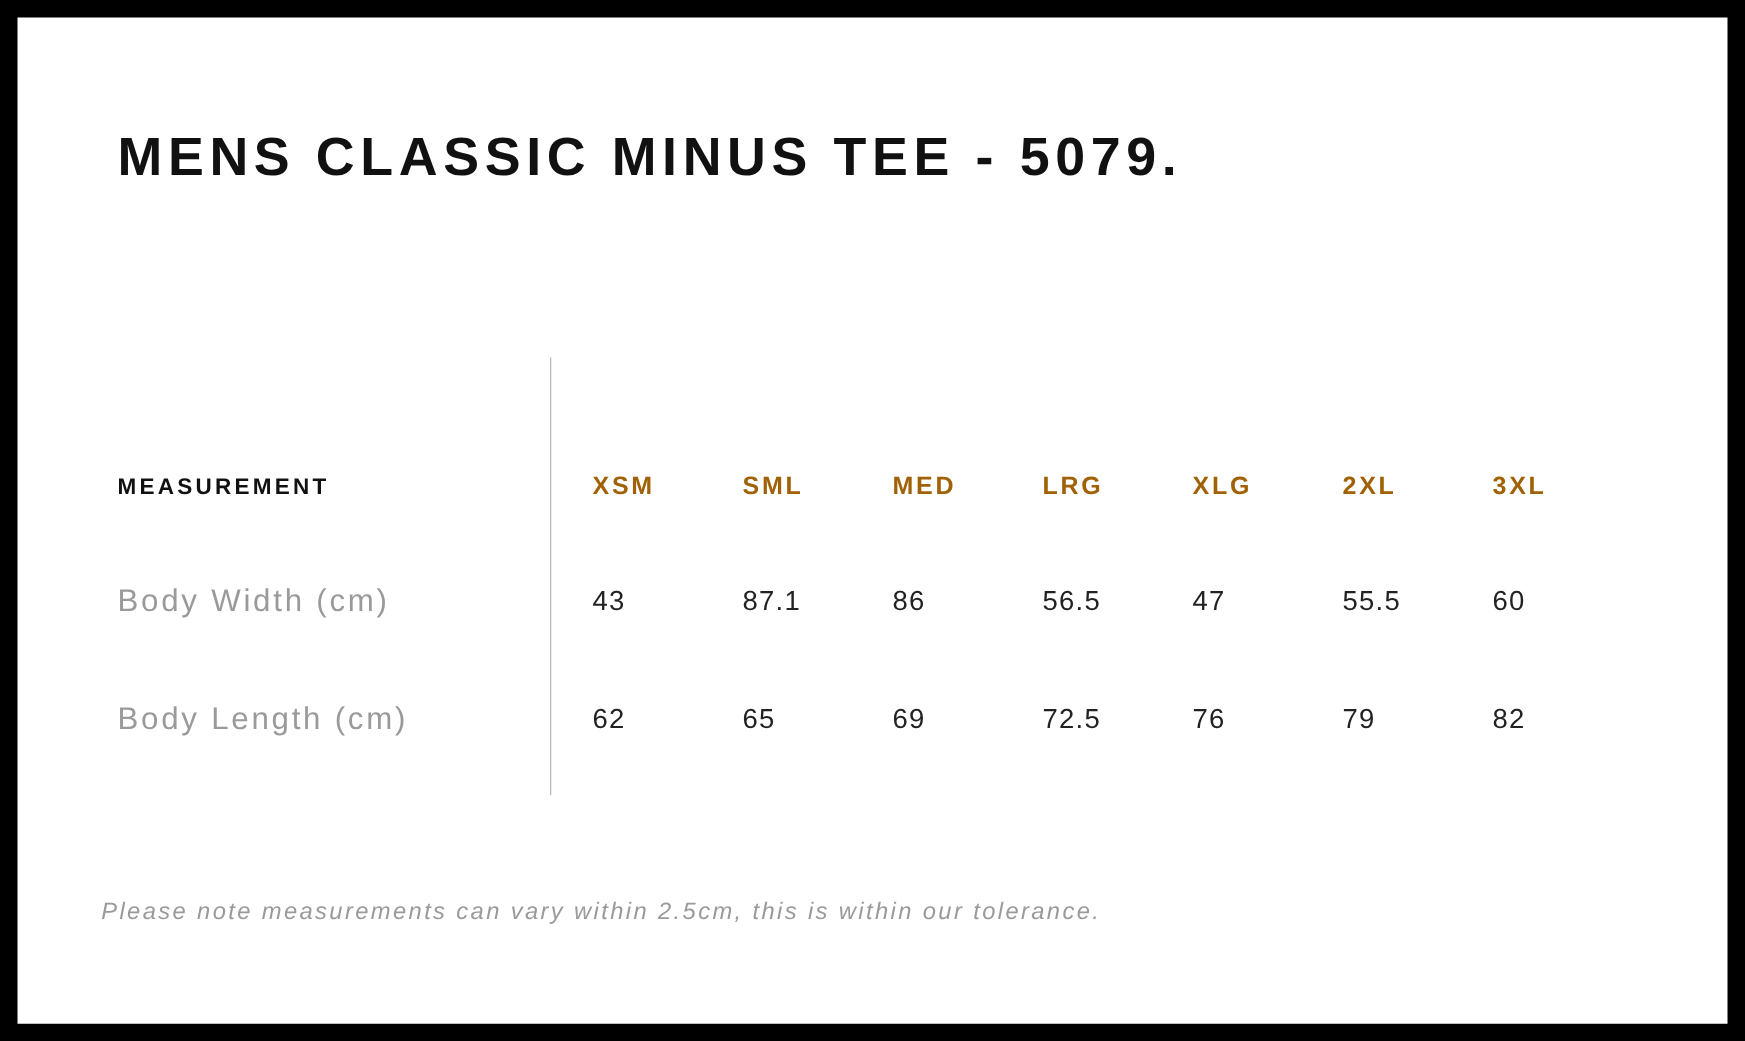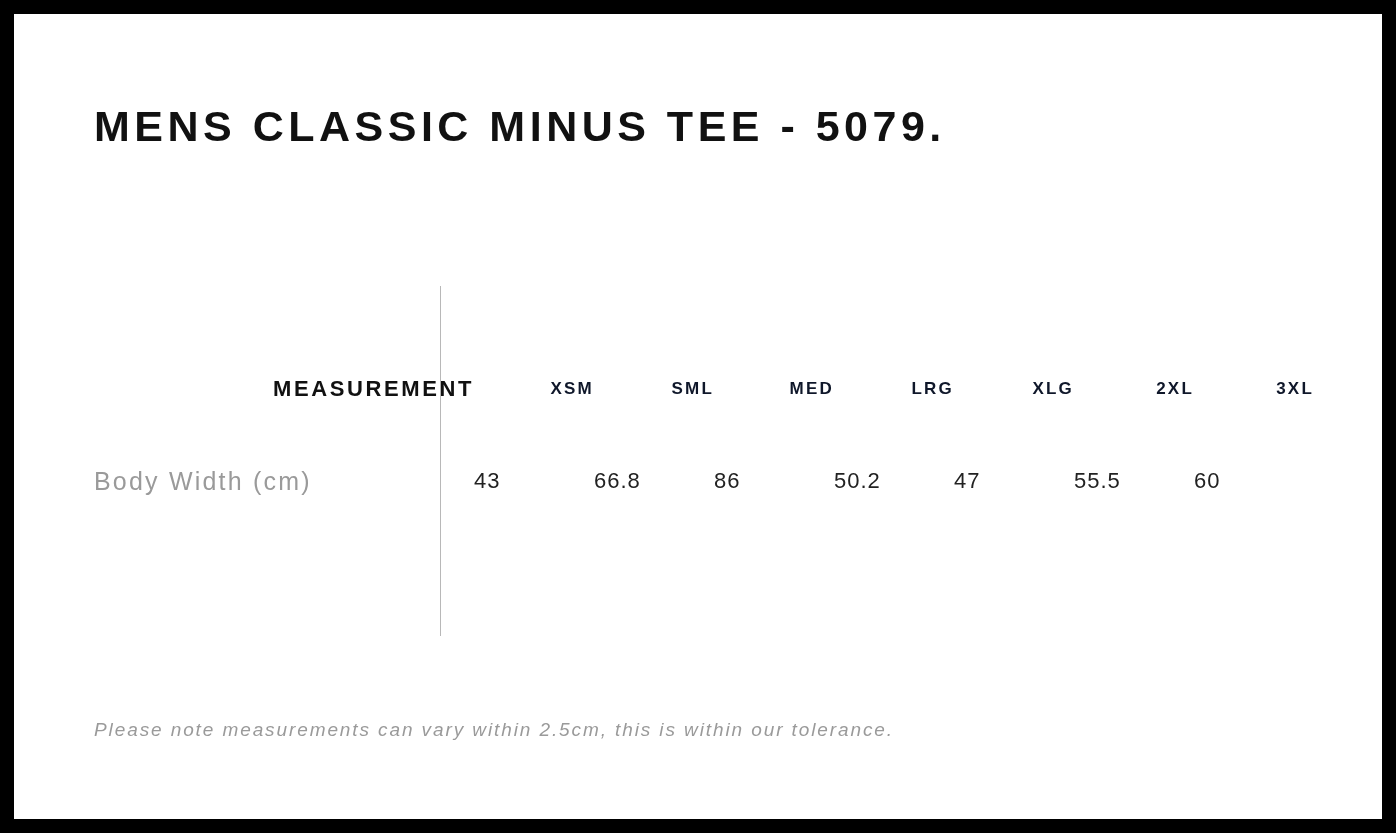--- a/index.html
+++ b/index.html
@@ -54,51 +54,51 @@
     border: none;
     vertical-align: middle;
   }
   .col-label { width: 380px; }
   .col-size  { width: 120px; }
 
   tr.head-row { height: 90px; }
   tr.data-row { height: 94px; }
 
   th.measurement-head {
-    text-align: right;
-    font-size: 22px;
+    text-align: left;
+    font-size: 18px;
     font-weight: bold;
     letter-spacing: 2.6px;
     color: #111111;
     white-space: nowrap;
   }
   th.size-head {
-    text-align: right;
-    font-size: 17px;
+    text-align: left;
+    font-size: 20px;
     font-weight: bold;
     letter-spacing: 2.2px;
-    color: #0f172a;
+    color: #a16207;
   }
   td.row-label {
     text-align: left;
     font-size: 25px;
     font-weight: normal;
     letter-spacing: 2.2px;
     color: #9a9a9a;
     white-space: nowrap;
   }
   td.value {
     font-size: 22px;
     font-weight: normal;
     letter-spacing: 1px;
     color: #222222;
   }
   .note {
     position: absolute;
-    left: 80px;
+    left: 67px;
     top: 705px;
     font-size: 19px;
     font-style: italic;
     letter-spacing: 1.9px;
     color: #9a9a9a;
     white-space: nowrap;
   }
 </style>
 </head>
 <body>
@@ -129,25 +129,35 @@
         <th class="size-head">LRG</th>
         <th class="size-head">XLG</th>
         <th class="size-head">2XL</th>
         <th class="size-head">3XL</th>
       </tr>
     </thead>
     <tbody>
       <tr class="data-row">
         <td class="row-label">Body Width (cm)</td>
         <td class="value">43</td>
-        <td class="value">66.8</td>
+        <td class="value">87.1</td>
         <td class="value">86</td>
-        <td class="value">50.2</td>
+        <td class="value">56.5</td>
         <td class="value">47</td>
         <td class="value">55.5</td>
         <td class="value">60</td>
+      </tr>
+      <tr class="data-row">
+        <td class="row-label">Body Length (cm)</td>
+        <td class="value">62</td>
+        <td class="value">65</td>
+        <td class="value">69</td>
+        <td class="value">72.5</td>
+        <td class="value">76</td>
+        <td class="value">79</td>
+        <td class="value">82</td>
       </tr>
     </tbody>
   </table>
 
   <div class="note">Please note measurements can vary within 2.5cm, this is within our tolerance.</div>
 
 </div>
 
 </body></html>

